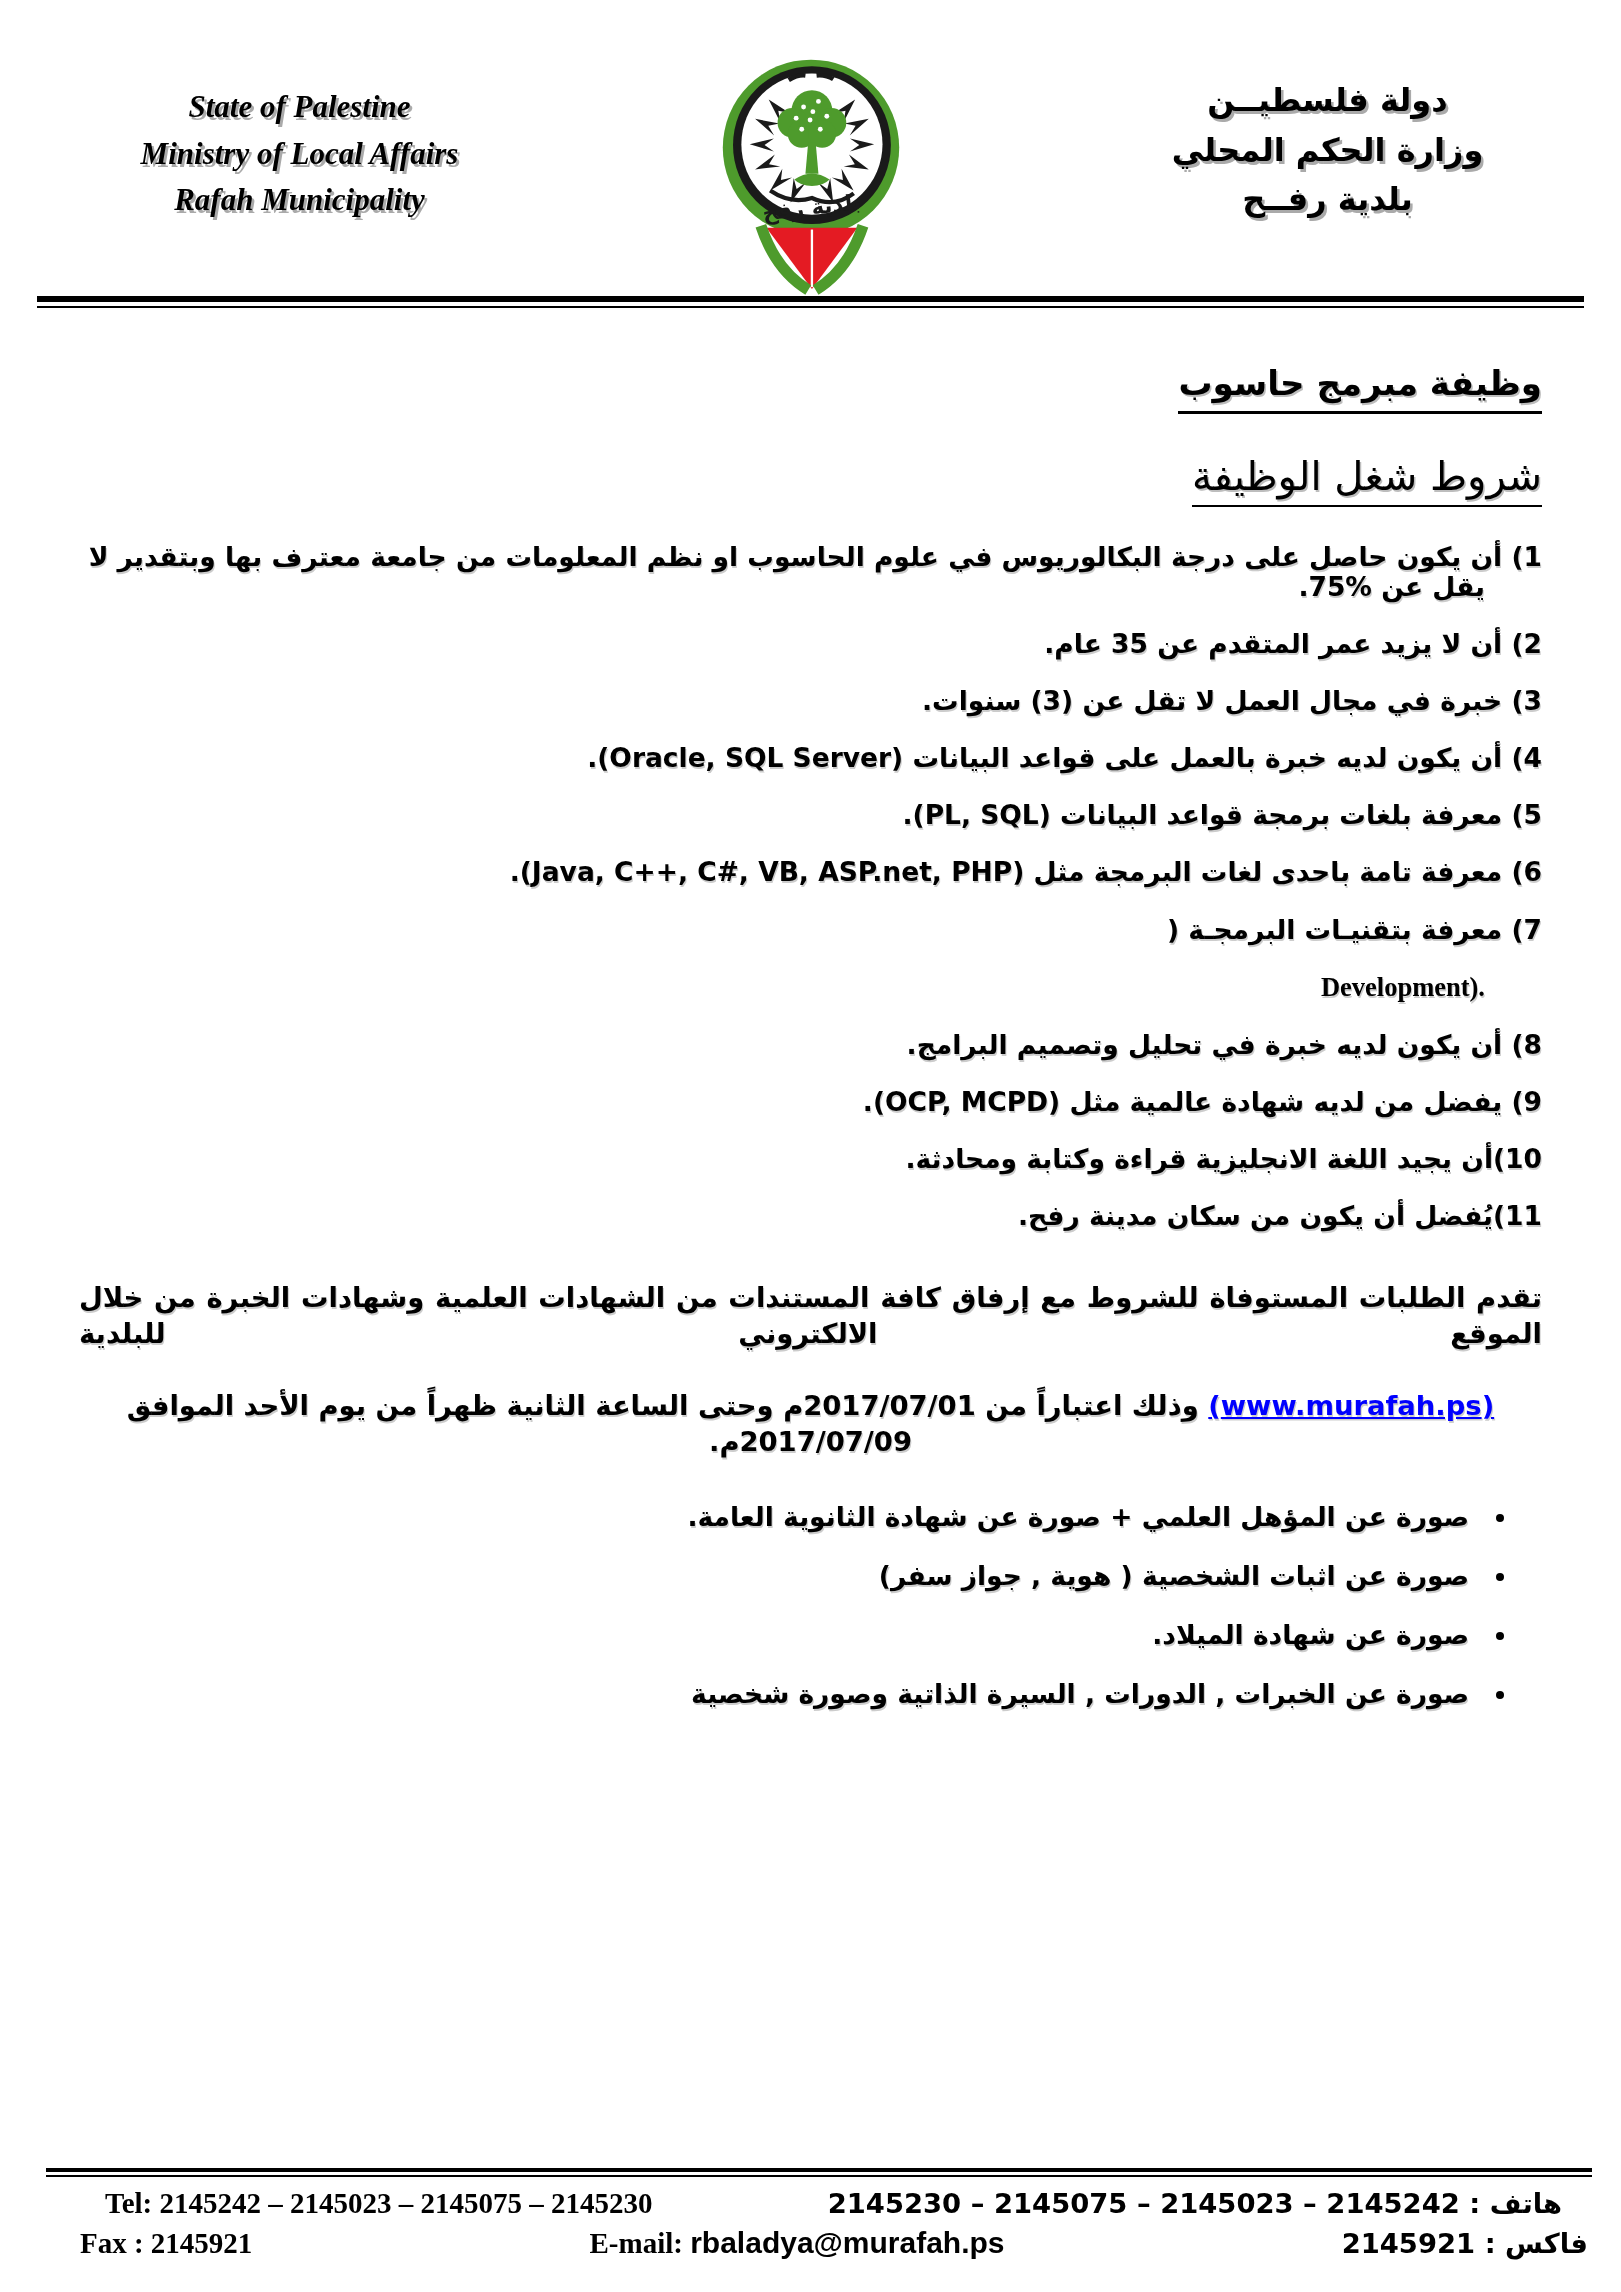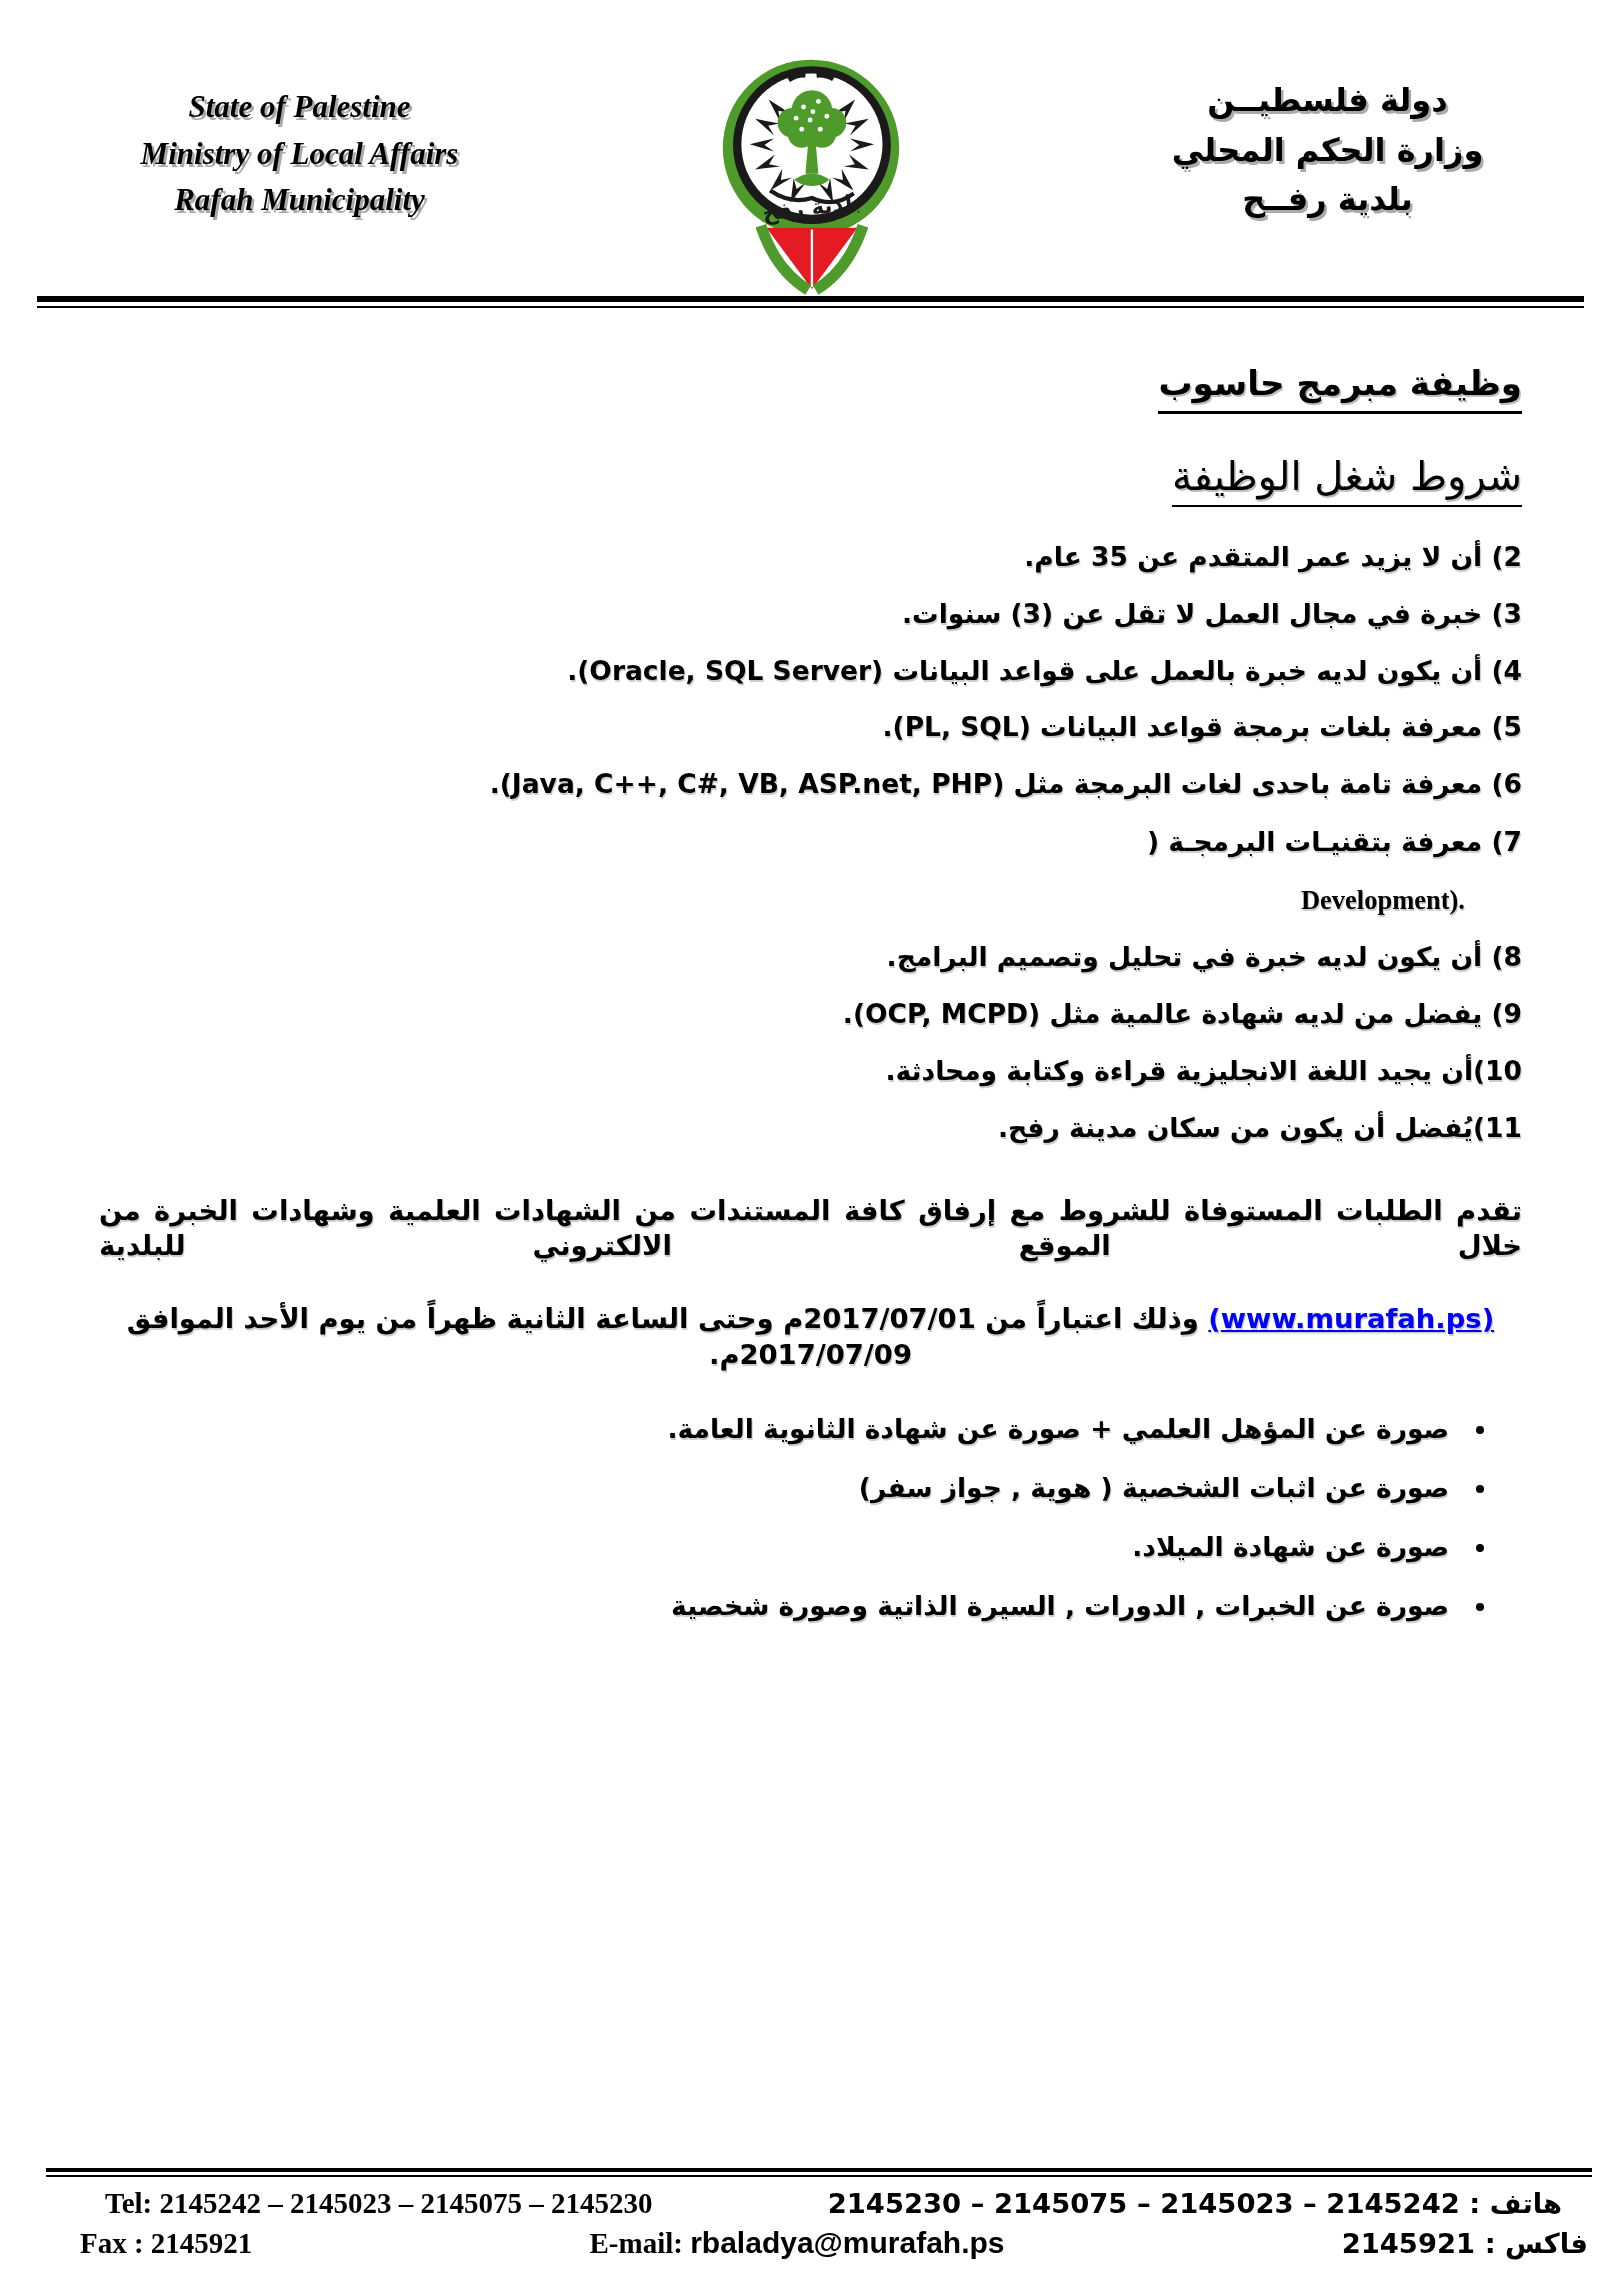--- a/index.html
+++ b/index.html
@@ -27,21 +27,21 @@
     position:absolute;right:78px;top:76px;width:431px;
     direction:rtl;text-align:center;
     font-weight:bold;font-size:32px;line-height:1.55;
     text-shadow:2.5px 2.5px 0 #aaaaaa;
     white-space:nowrap;
   }
   .logo{position:absolute;left:50%;top:55px;margin-left:-100px;width:200px;height:247px;z-index:2;}
   .hrule{height:3.9px;border-top:6.9px solid #000;border-bottom:2.9px solid #000;margin:0 37px;}
   .frule{height:2.9px;border-top:4.9px solid #000;border-bottom:2px solid #000;margin:0 29px;}
   
-  .content{padding:0 99px;}
+  .content{padding:0 79px;}
   .job-title{direction:rtl;text-align:right;margin-top:55px;font-size:34px;font-weight:bold;text-shadow:1.5px 2px 0 #bdbdbd;}
   .job-title span{display:inline-block;border-bottom:3.9px solid #000;padding-bottom:7.8px;}
   .req-heading{direction:rtl;text-align:right;margin-top:39px;font-size:40px;font-weight:normal;text-shadow:1.5px 2px 0 #bdbdbd;}
   .req-heading span{display:inline-block;border-bottom:2.9px solid #000;padding-bottom:5.9px;}
   .reqs{direction:rtl;margin-top:35px;font-size:26.5px;font-weight:bold;text-shadow:1px 1.5px 0 #cccccc;}
   .req{text-align:right;margin-bottom:26.5px;line-height:1.15;padding-right:57px;text-indent:-57px;}
   .rnum{white-space:nowrap;}
   .req-split{display:flex;justify-content:space-between;align-items:baseline;direction:rtl;margin-bottom:26.5px;padding:0;text-indent:0;}
   .en-just{font-family:"Liberation Serif",serif;word-spacing:14.7px;white-space:nowrap;}
   .req-cont{direction:rtl;text-align:right;padding-right:57px;margin-bottom:26.5px;}
@@ -145,20 +145,21 @@
 
     <div class="job-title">
       <span>وظيفة مبرمج حاسوب</span>
     </div>
 
     <div class="req-heading">
       <span>شروط شغل الوظيفة</span>
     </div>
 
     <div class="reqs">
+      <div class="req"><span class="rnum">1)</span> <span>أن يكون حاصل على درجة البكالوريوس في علوم الحاسوب او نظم المعلومات من جامعة معترف بها وبتقدير لا يقل عن %75.</span></div>
       <div class="req"><span class="rnum">2)</span> <span>أن لا يزيد عمر المتقدم عن 35 عام.</span></div>
       <div class="req"><span class="rnum">3)</span> <span>خبرة في مجال العمل لا تقل عن (3) سنوات.</span></div>
       <div class="req"><span class="rnum">4)</span> <span>أن يكون لديه خبرة بالعمل على قواعد البيانات (Oracle, SQL Server).</span></div>
       <div class="req"><span class="rnum">5)</span> <span>معرفة بلغات برمجة قواعد البيانات (PL, SQL).</span></div>
       <div class="req"><span class="rnum">6)</span> <span>معرفة تامة باحدى لغات البرمجة مثل (Java, C++, C#, VB, ASP.net, PHP).</span></div>
 
       <div class="req-split">
         <span><span class="rnum">7)</span> <span>معرفة بتقنيـات البرمجـة (</span></span>
       </div>
       <div class="req-cont">

